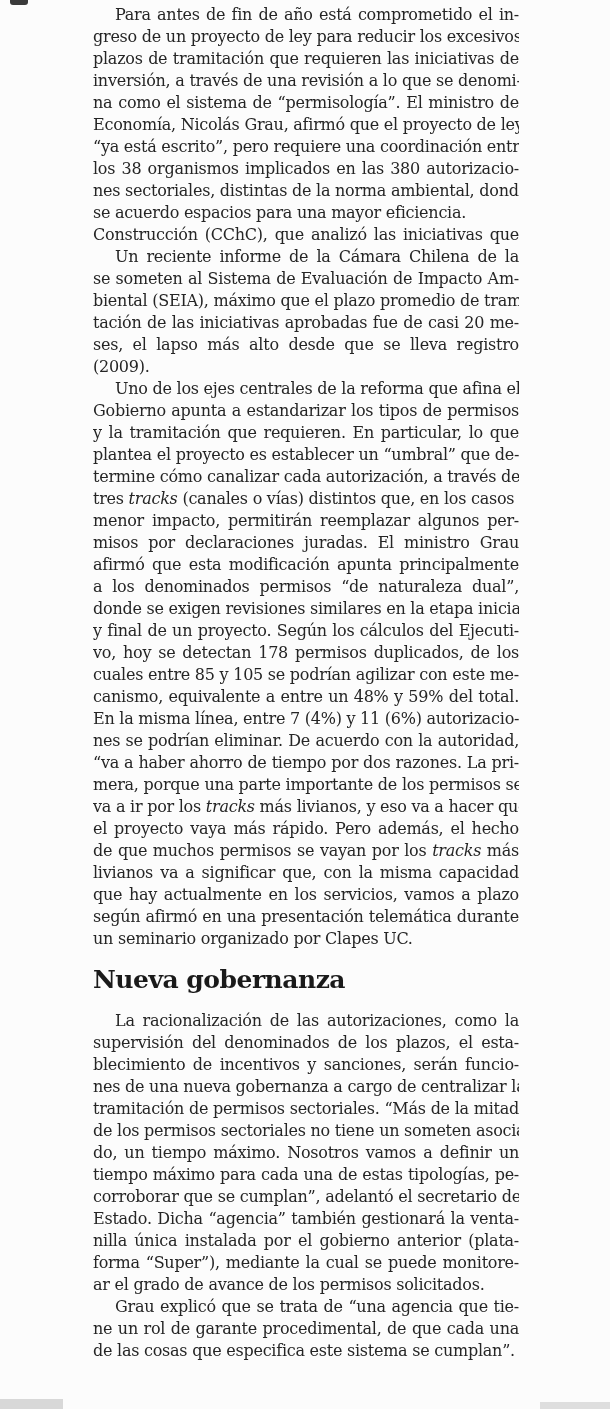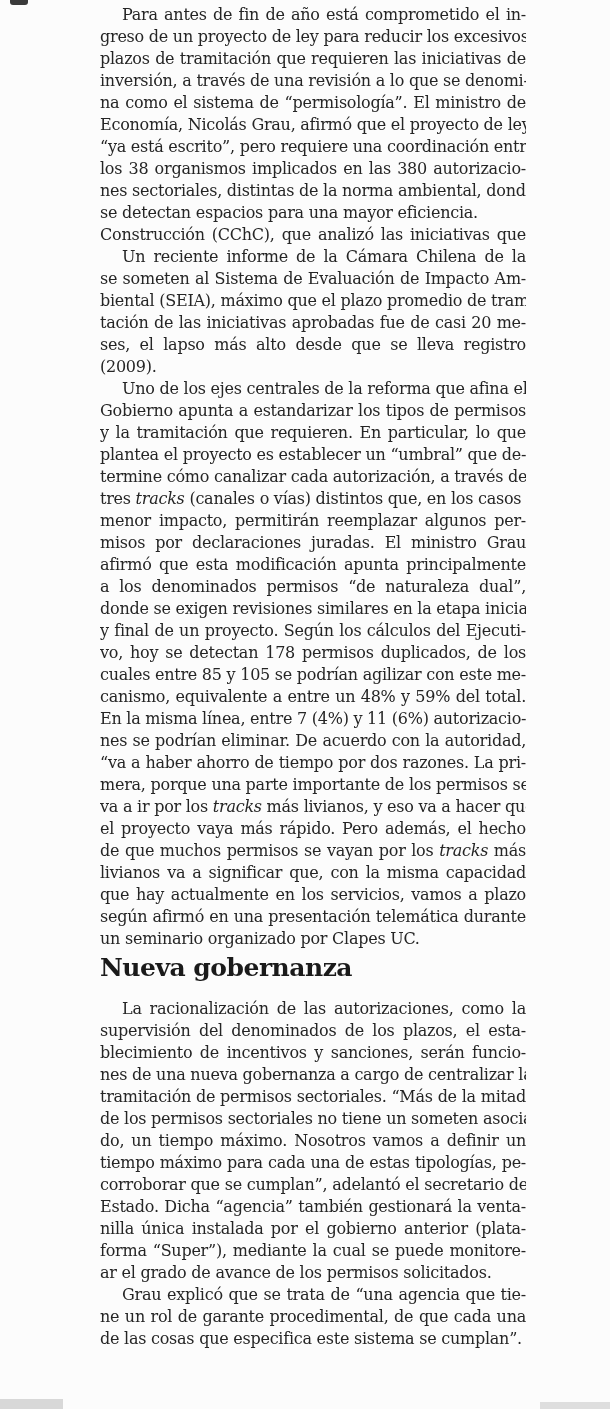--- a/index.html
+++ b/index.html
@@ -9,21 +9,21 @@
   body {
     width: 610px;
     height: 1409px;
     position: relative;
     overflow: hidden;
     background: #fcfcfc;
     font-family: "DejaVu Serif", serif;
   }
   .article {
     position: absolute;
-    left: 100px;
+    left: 93px;
     top: 4px;
     width: 426px;
     color: #252525;
     font-size: 16px;
     line-height: 22px;
     letter-spacing: -0.25px;
   }
   .section { margin: 0; padding: 0; }
   .para { margin: 0; padding: 0; }
   .line {
@@ -36,21 +36,21 @@
   .line.first { padding-left: 22px; }
   .line.last { text-align-last: left; }
   .line em { font-style: italic; }
   .section-heading {
     font-family: "DejaVu Serif", serif;
     font-weight: bold;
     font-size: 25px;
     line-height: 28px;
     letter-spacing: -0.5px;
     color: #1a1a1a;
-    margin: 4px 0 16px 0;
+    margin: 16px 0 16px 0;
     text-align: left;
   }
   
   .artifact { position: absolute; }
   .artifact-top-left {
     left: 10px; top: 0;
     width: 18px; height: 5px;
     border-radius: 0 0 3px 3px;
   }
   .artifact-bottom-left {
@@ -72,21 +72,21 @@
       <div class="para">
         <div class="line first"><span>Para antes de fin de año está comprometido el in-</span></div>
         <div class="line"><span>greso de un proyecto de ley para reducir los excesivos</span></div>
         <div class="line"><span>plazos de tramitación que requieren las iniciativas de</span></div>
         <div class="line"><span>inversión, a través de una revisión a lo que se denomi-</span></div>
         <div class="line"><span>na como el sistema de “permisología”. El ministro de</span></div>
         <div class="line"><span>Economía, Nicolás Grau, afirmó que el proyecto de ley</span></div>
         <div class="line"><span>“ya está escrito”, pero requiere una coordinación entre</span></div>
         <div class="line"><span>los 38 organismos implicados en las 380 autorizacio-</span></div>
         <div class="line"><span>nes sectoriales, distintas de la norma ambiental, donde</span></div>
-        <div class="line last"><span>se detectan espacios para una mayor eficiencia.</span></div>
+        <div class="line last"><span>se acuerdo espacios para una mayor eficiencia.</span></div>
       </div>
       <div class="para">
         <div class="line"><span>Construcción (CChC), que analizó las iniciativas que</span></div>
         <div class="line first"><span>Un reciente informe de la Cámara Chilena de la</span></div>
         <div class="line"><span>se someten al Sistema de Evaluación de Impacto Am-</span></div>
         <div class="line"><span>biental (SEIA), máximo que el plazo promedio de trami-</span></div>
         <div class="line"><span>tación de las iniciativas aprobadas fue de casi 20 me-</span></div>
         <div class="line"><span>ses, el lapso más alto desde que se lleva registro</span></div>
         <div class="line last"><span>(2009).</span></div>
       </div>

